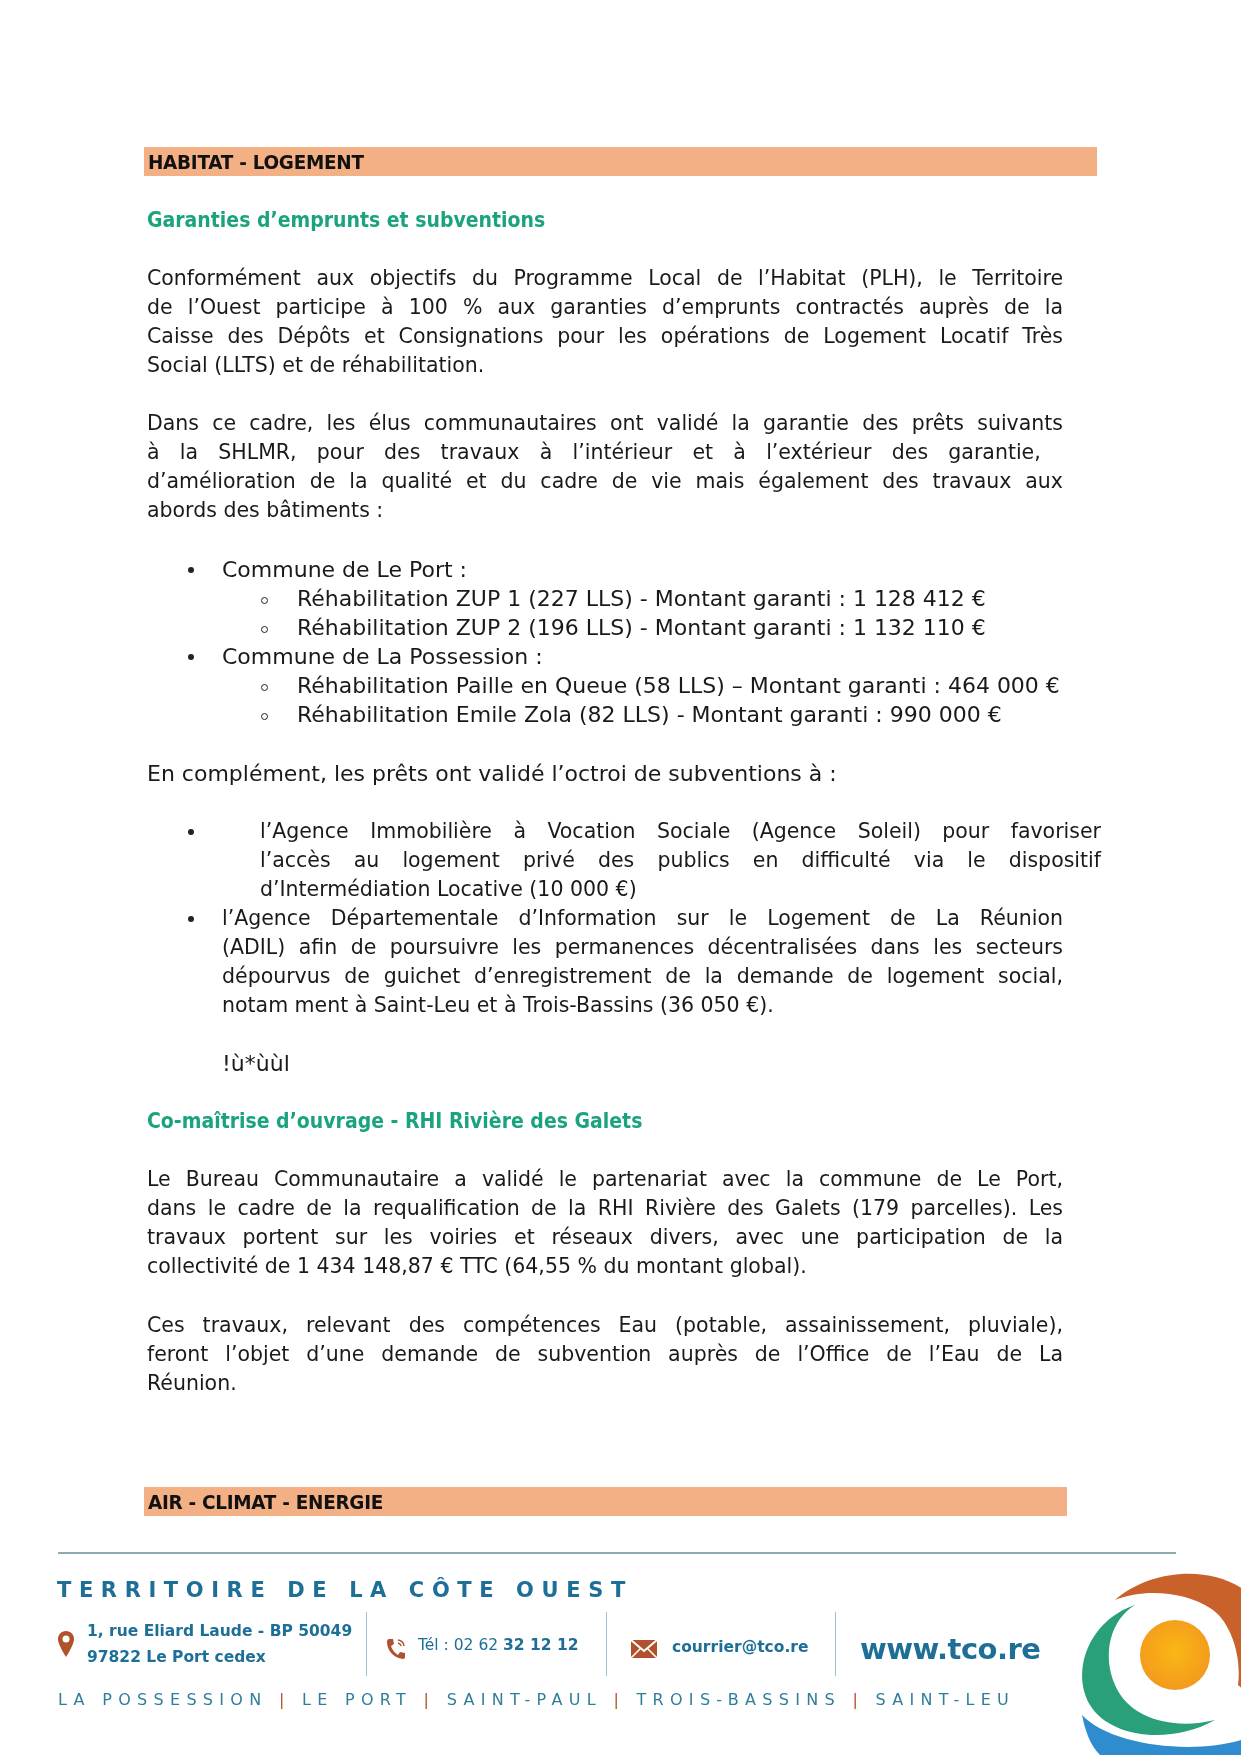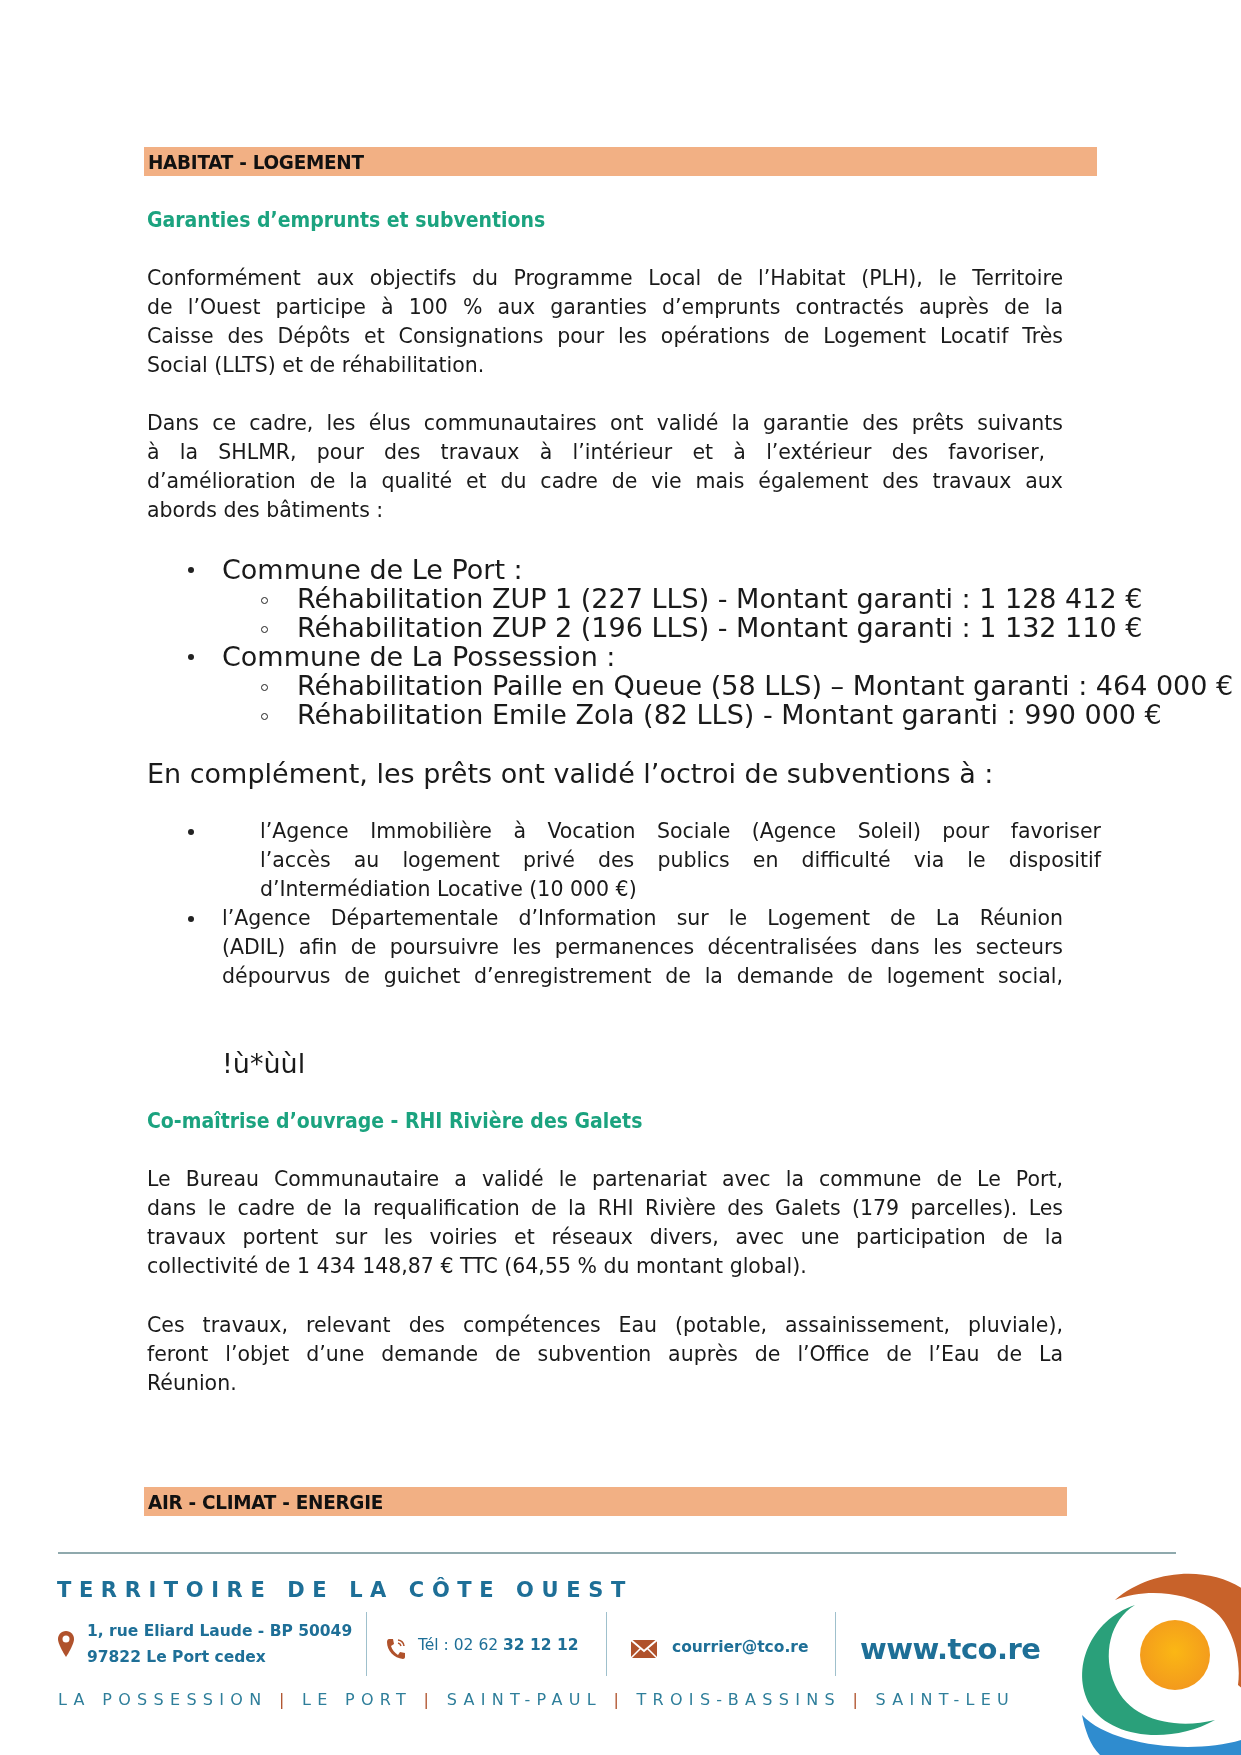--- a/index.html
+++ b/index.html
@@ -5,21 +5,21 @@
   html, body { margin: 0; padding: 0; background: #ffffff; }
   body { width: 1241px; height: 1755px; position: relative; overflow: hidden; font-family: "DejaVu Sans", sans-serif; color: #1a1a1a; }
   .abs { position: absolute; }
   .bar { position: absolute; left: 144px; height: 29px; background: #f2b084; }
   .bar span { position: absolute; left: 4px; top: 2px; font-family: "DejaVu Sans", sans-serif; font-weight: bold; font-size: 20px; letter-spacing: -0.3px; color: #111; line-height: 26px; transform: scaleX(0.92); transform-origin: left center; white-space: nowrap; }
   .h2 { position: absolute; left: 147px; font-size: 21px; font-weight: bold; color: #1ba37f; line-height: 28px; white-space: nowrap; transform: scaleX(0.9); transform-origin: left center; }
   .p { position: absolute; left: 147px; width: 916px; font-size: 20.5px; line-height: 29px; text-align: justify; text-align-last: left; }
   .p .ln { display: block; height: 29px; white-space: nowrap; overflow: visible; }
   .ln.j { text-align: justify; text-align-last: justify; white-space: normal; }
   .cond { display: inline-block; transform-origin: left center; }
-  .line { position: absolute; font-size: 27px; line-height: 29px; white-space: nowrap; }
+  .line { position: absolute; font-size: 22px; line-height: 29px; white-space: nowrap; }
   .dot { position: absolute; width: 6px; height: 6px; border-radius: 50%; background: #222; }
   .circ { position: absolute; width: 7px; height: 7px; border-radius: 50%; border: 1.3px solid #222; box-sizing: border-box; }
   .footer-rule { position: absolute; left: 58px; top: 1552px; width: 1118px; height: 2px; background: #8fa9ad; }
   .brand { position: absolute; left: 57px; top: 1578px; font-size: 21px; letter-spacing: 7.6px; color: #1e6f97; font-weight: bold; white-space: nowrap; }
   .f-txt { position: absolute; font-size: 15.5px; color: #1e6f97; font-weight: bold; white-space: nowrap; }
   .f-div { position: absolute; width: 1px; background: #9fc0cc; }
   .www { position: absolute; left: 860px; top: 1632px; font-size: 29px; font-weight: bold; color: #1e6f97; white-space: nowrap; letter-spacing: -0.5px; }
   .towns { position: absolute; left: 58px; top: 1690px; font-size: 16px; letter-spacing: 6.3px; color: #2e7e9a; white-space: nowrap; }
   .towns .sep { color: #b0522c; }
   .logo { position: absolute; left: 1060px; top: 1560px; width: 181px; height: 195px; overflow: hidden; }
@@ -35,21 +35,21 @@
 
 <div class="p" style="top:264px;">
   <span class="ln j" style="white-space: nowrap;"><span class="cond" style="word-spacing: 9.04063px;">Conformément aux objectifs du Programme Local de l’Habitat (PLH), le Territoire</span></span>
   <span class="ln j" style="white-space: nowrap;"><span class="cond" style="word-spacing: 8.60938px;">de l’Ouest participe à 100 % aux garanties d’emprunts contractés auprès de la</span></span>
   <span class="ln j" style="white-space: nowrap;"><span class="cond" style="word-spacing: 7.33665px;">Caisse des Dépôts et Consignations pour les opérations de Logement Locatif Très</span></span>
   <span class="ln" style="white-space: nowrap;"><span class="cond">Social (LLTS) et de réhabilitation.</span></span>
 </div>
 
 <div class="p" style="top:409px;">
   <span class="ln j" style="white-space: nowrap;"><span class="cond" style="word-spacing: 6.6888px;">Dans ce cadre, les élus communautaires ont validé la garantie des prêts suivants</span></span>
-  <span class="ln j" style="white-space: nowrap;"><span class="cond" style="word-spacing: 13.724px;">à la SHLMR, pour des travaux à l’intérieur et à l’extérieur des favoriser,</span></span>
+  <span class="ln j" style="white-space: nowrap;"><span class="cond" style="word-spacing: 13.724px;">à la SHLMR, pour des travaux à l’intérieur et à l’extérieur des garantie,</span></span>
   <span class="ln j" style="white-space: nowrap;"><span class="cond" style="word-spacing: 7.3774px;">d’amélioration de la qualité et du cadre de vie mais également des travaux aux</span></span>
   <span class="ln" style="white-space: nowrap;"><span class="cond">abords des bâtiments :</span></span>
 </div>
 
 <div>
   <div class="dot" style="left:188px; top:567px;"></div>
   <div class="line" style="left:222px; top:555px;">Commune de Le Port :</div>
   <div class="circ" style="left:261px; top:597px;"></div>
   <div class="line" style="left:297px; top:584px;">Réhabilitation ZUP 1 (227 LLS) - Montant garanti : 1 128 412 €</div>
   <div class="circ" style="left:261px; top:626px;"></div>
@@ -69,20 +69,21 @@
   <div class="p" style="left:222px; width:841px; top:817px;margin-left:38px;">
     <span class="ln j" style="white-space: nowrap;"><span class="cond" style="word-spacing: 14.9023px;">l’Agence Immobilière à Vocation Sociale (Agence Soleil) pour favoriser</span></span>
     <span class="ln j" style="white-space: nowrap; text-decoration: underline;"><span class="cond" style="word-spacing: 16.5938px;">l’accès au logement privé des publics en difficulté via le dispositif</span></span>
     <span class="ln" style="white-space: nowrap;"><span class="cond">d’Intermédiation Locative (10 000 €)</span></span>
   </div>
   <div class="dot" style="left:188px; top:916px;"></div>
   <div class="p" style="left:222px; width:841px; top:904px;">
     <span class="ln j" style="white-space: nowrap;"><span class="cond" style="word-spacing: 13.5488px;">l’Agence Départementale d’Information sur le Logement de La Réunion</span></span>
     <span class="ln j" style="white-space: nowrap;"><span class="cond" style="word-spacing: 6.94271px;">(ADIL) afin de poursuivre les permanences décentralisées dans les secteurs</span></span>
     <span class="ln j" style="white-space: nowrap;"><span class="cond" style="word-spacing: 7.29167px;">dépourvus de guichet d’enregistrement de la demande de logement social,</span></span>
+    <span class="ln" style="white-space: nowrap;"><span class="cond">notam  ment à Saint-Leu et à Trois-Bassins (36 050 €).</span></span>
   </div>
 </div>
 
 <div class="line" style="left:222px; top:1049px;">!ù*ùùl</div>
 
 <div class="h2" style="top:1107px;">Co-maîtrise d’ouvrage - RHI Rivière des Galets</div>
 
 <div class="p" style="top:1165px;">
   <span class="ln j" style="white-space: nowrap;"><span class="cond" style="word-spacing: 8.54557px;">Le Bureau Communautaire a validé le partenariat avec la commune de Le Port,</span></span>
   <span class="ln j" style="white-space: nowrap;"><span class="cond" style="word-spacing: 4.91964px;">dans le cadre de la requalification de la RHI Rivière des Galets (179 parcelles). Les</span></span>

